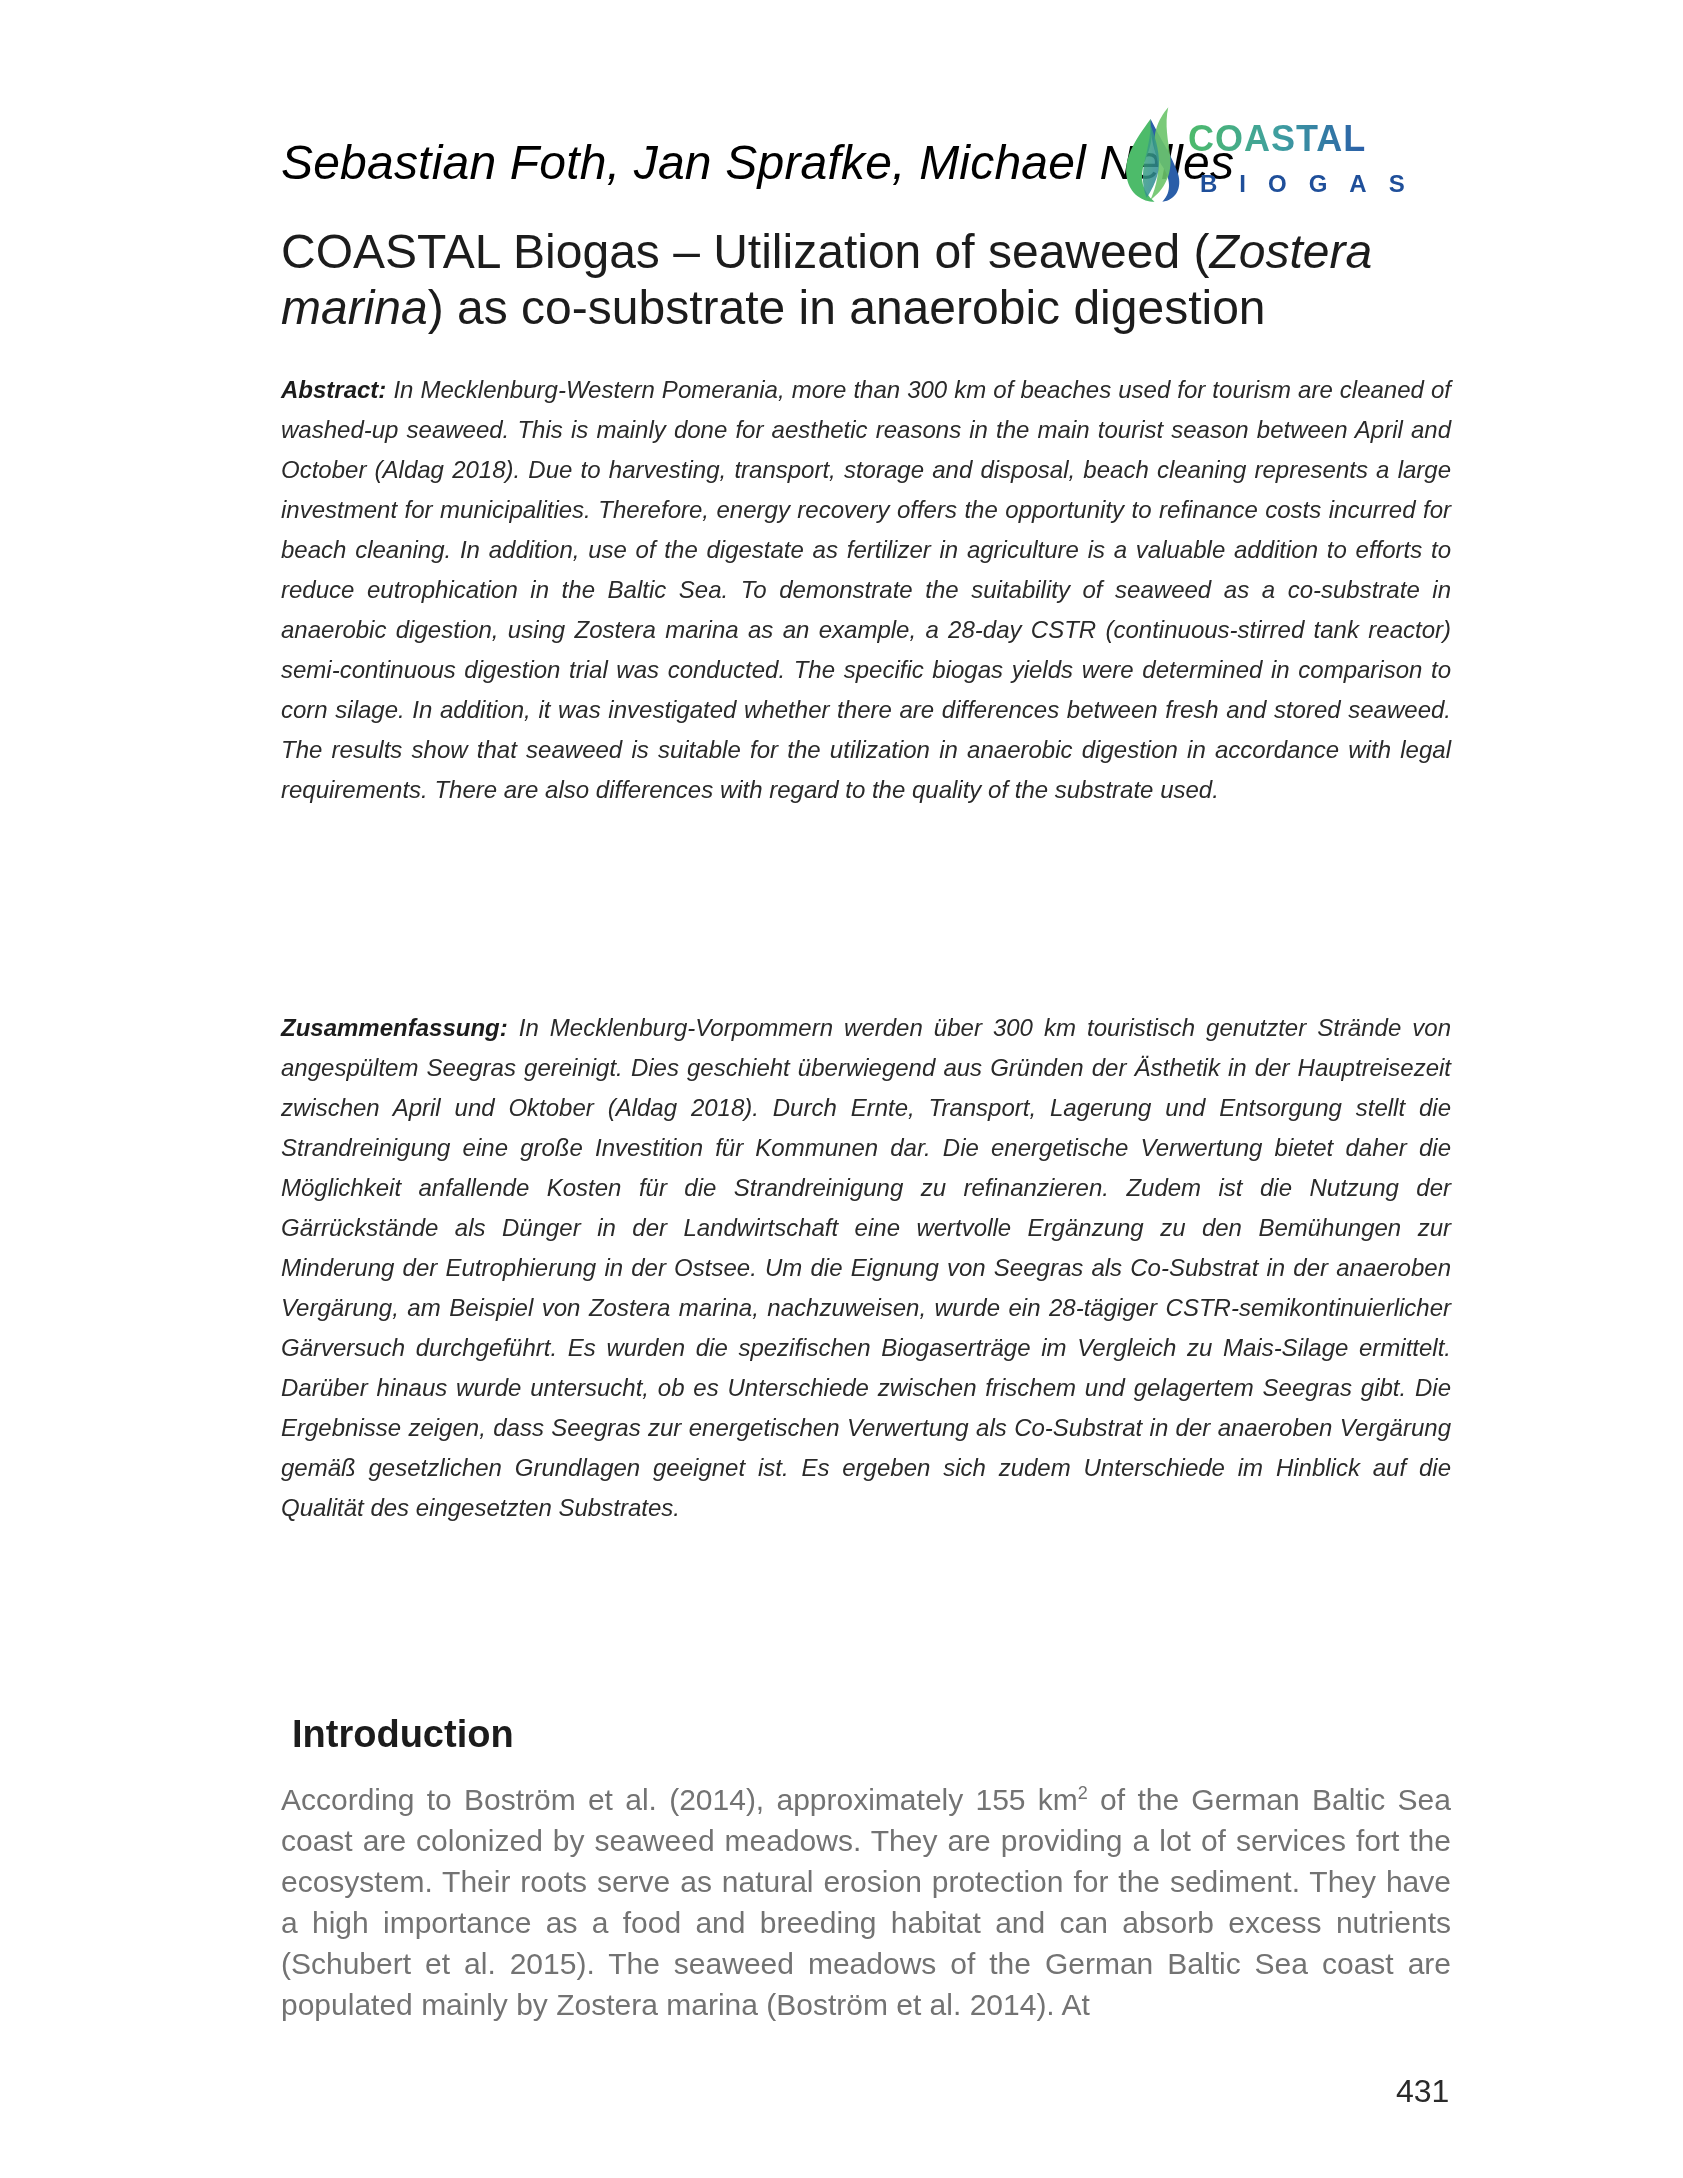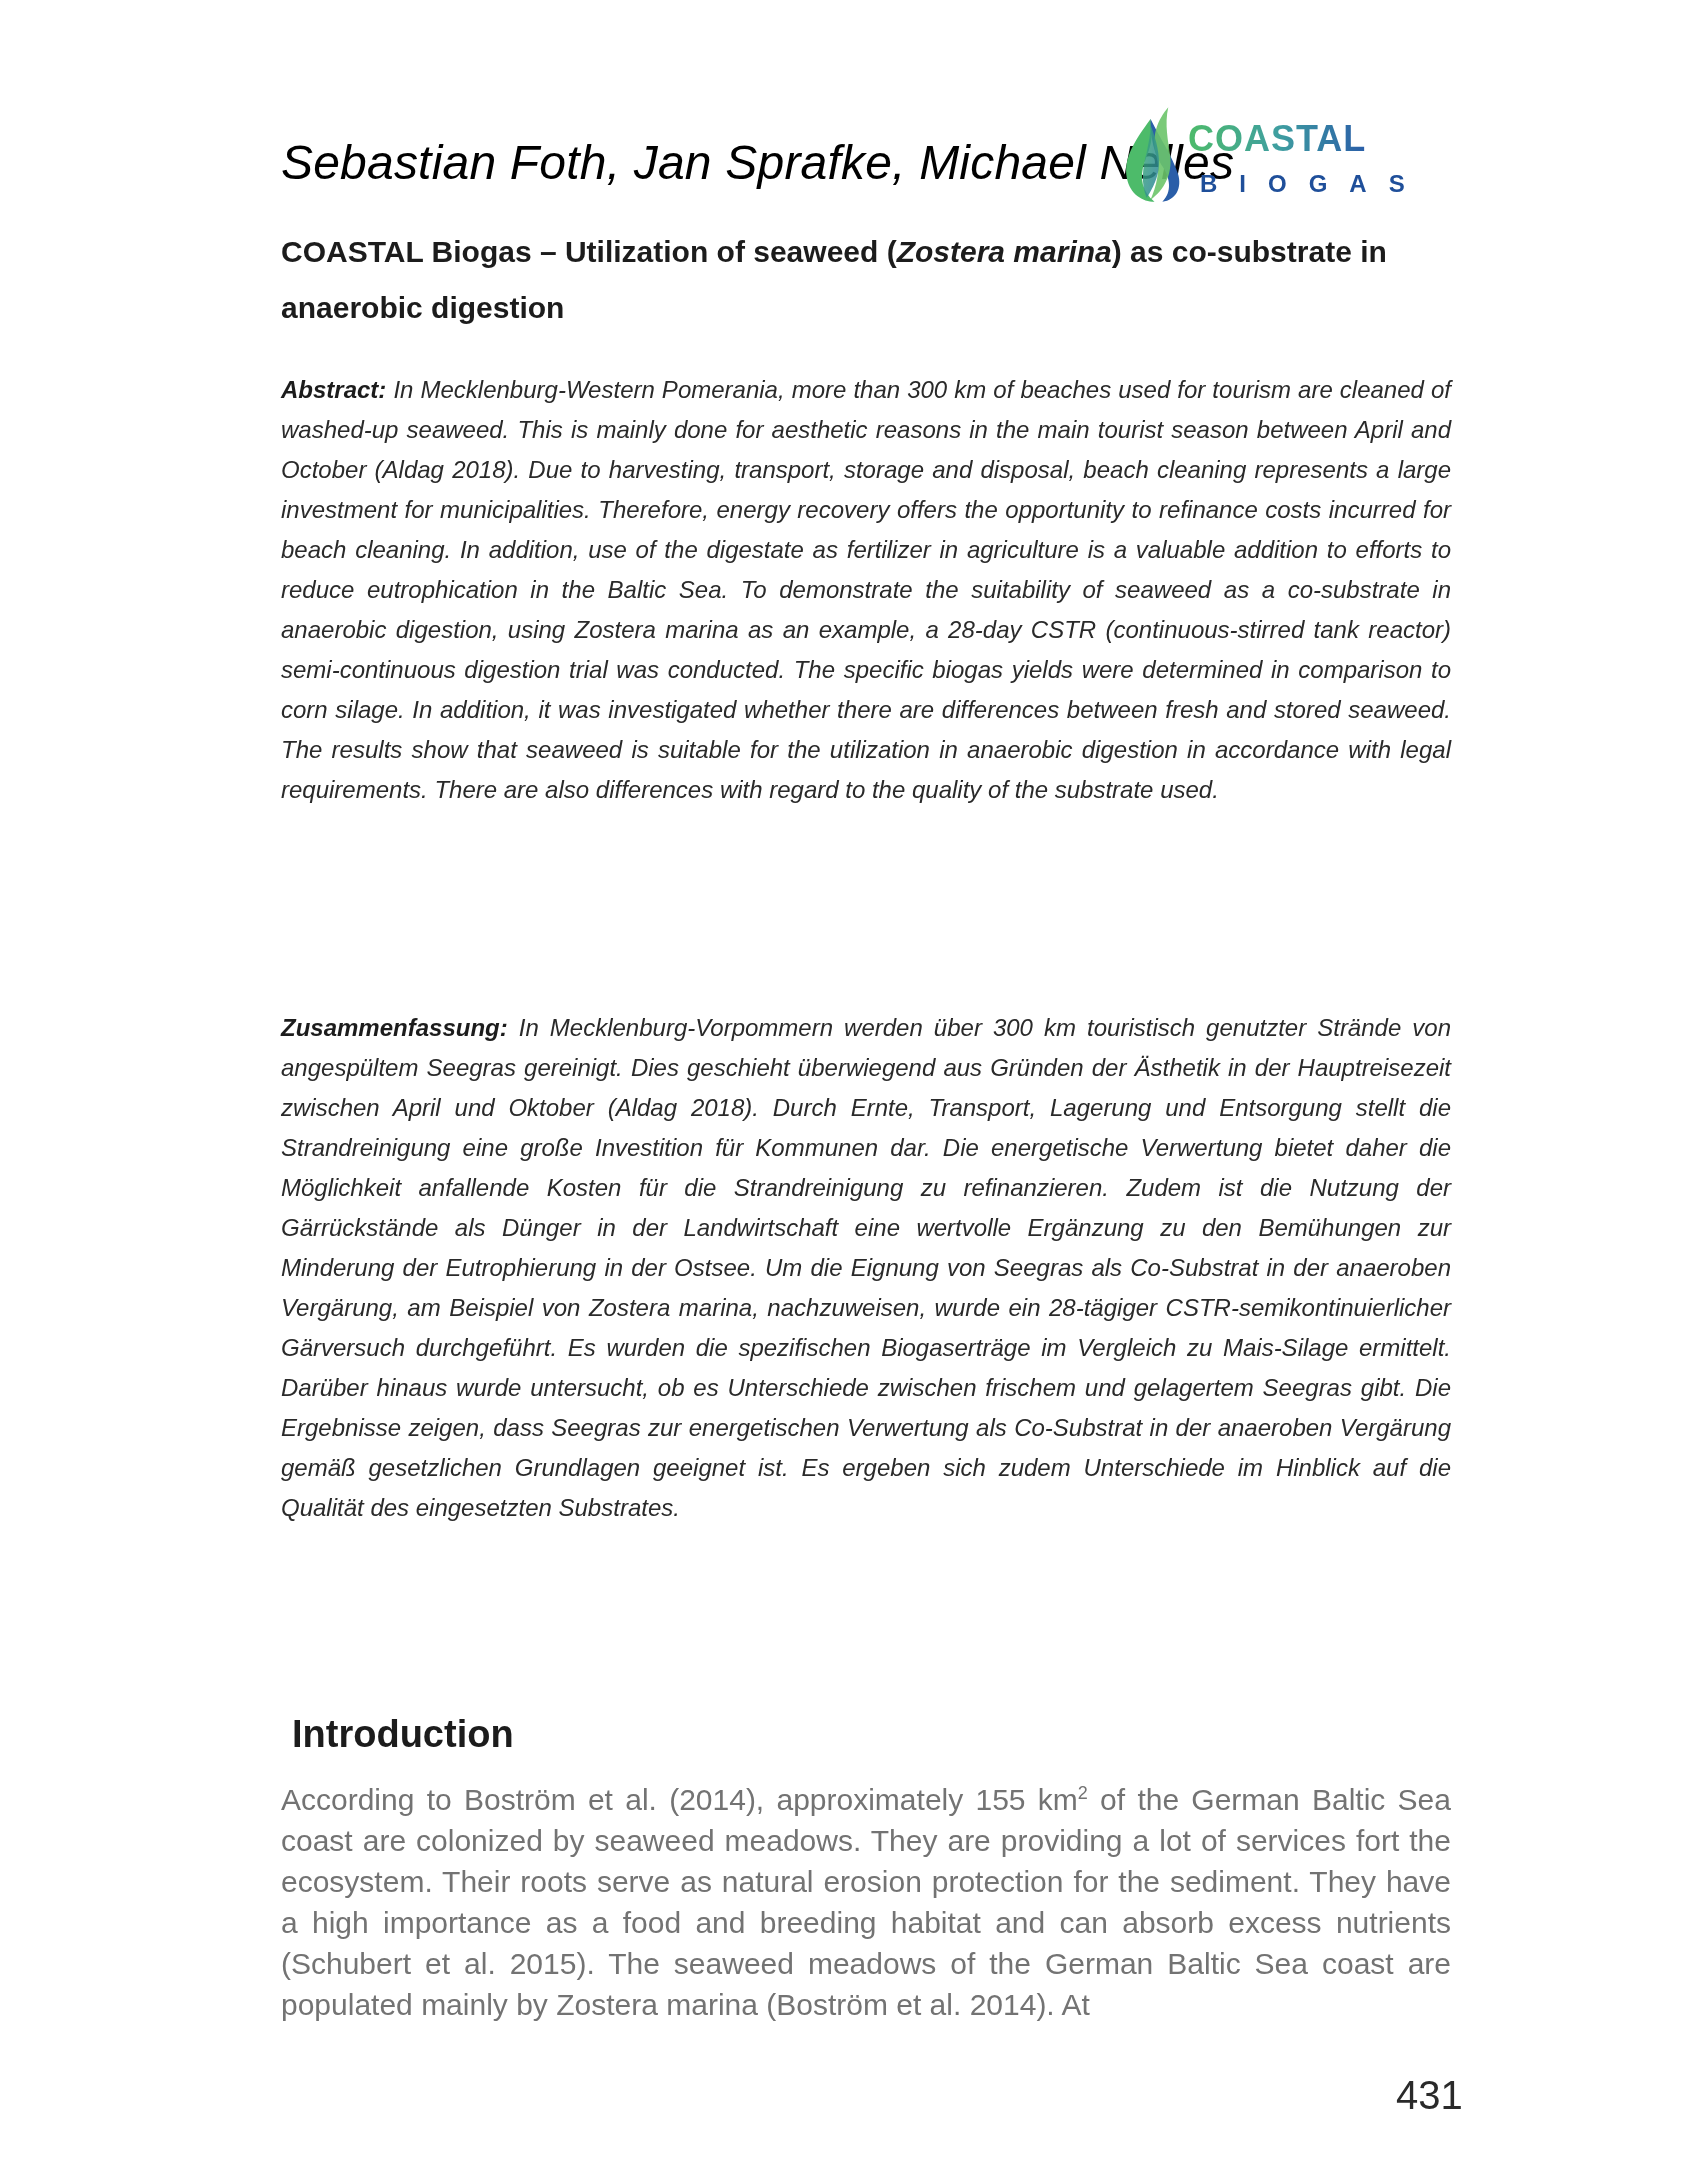--- a/index.html
+++ b/index.html
@@ -7,33 +7,33 @@
 
   .authors { position: absolute; left: 281px; top: 135px; font-size: 48px; font-style: italic; color: #000000; white-space: nowrap; letter-spacing: 0.2px; }
 
   .logo { position: absolute; left: 1121px; top: 105px; width: 327px; height: 103px; }
   .logo svg.flame { position: absolute; left: 0; top: 0; width: 65px; height: 99px; }
   .logo .coastal { position: absolute; left: 67px; top: 16px; font-size: 36px; font-weight: bold; letter-spacing: 1px;
     background: linear-gradient(90deg, #4dbb6a 0%, #3f9fa0 50%, #2a5ea8 100%);
     -webkit-background-clip: text; background-clip: text; color: transparent; line-height: 1; }
   .logo .biogas { position: absolute; left: 79px; top: 67px; font-size: 24px; font-weight: bold; letter-spacing: 22px; color: #1f4f9a; line-height: 1; }
 
-  .title { position: absolute; left: 281px; top: 224px; width: 1188px; font-size: 30px; font-weight: bold; line-height: 56px; color: #1c1c1c; }
+  .title { position: absolute; left: 281px; top: 224px; width: 1188px; font-size: 48px; font-weight: normal; line-height: 56px; color: #1c1c1c; }
   .title i { font-style: italic; }
 
   .abstract, .zusammen { position: absolute; left: 281px; width: 1170px; font-size: 24px; font-style: italic; line-height: 40px; text-align: justify; color: #2a2a2a; hyphens: manual; }
   .abstract { top: 370px; }
   .zusammen { top: 1008px; }
   .label { font-weight: bold; color: #1c1c1c; }
 
   .intro-heading { position: absolute; left: 292px; top: 1713px; font-size: 38px; font-weight: bold; color: #1c1c1c; }
   .intro-body { position: absolute; left: 281px; top: 1779px; width: 1170px; font-size: 30px; line-height: 41px; text-align: justify; color: #737373; }
   .intro-body sup { font-size: 60%; line-height: 0; }
 
-  .page-number { position: absolute; left: 1396px; top: 2073px; font-size: 40px; color: #2a2a2a; }
+  .page-number { position: absolute; left: 1396px; top: 2073px; font-size: 32px; color: #2a2a2a; }
 </style>
 </head>
 <body>
 
 <div class="authors">Sebastian Foth, Jan Sprafke, Michael Nelles</div>
 
 <div class="logo">
   <svg class="flame" viewBox="0 0 66 100">
     <defs>
       <linearGradient id="gA" x1="0" y1="0" x2="1" y2="1">

